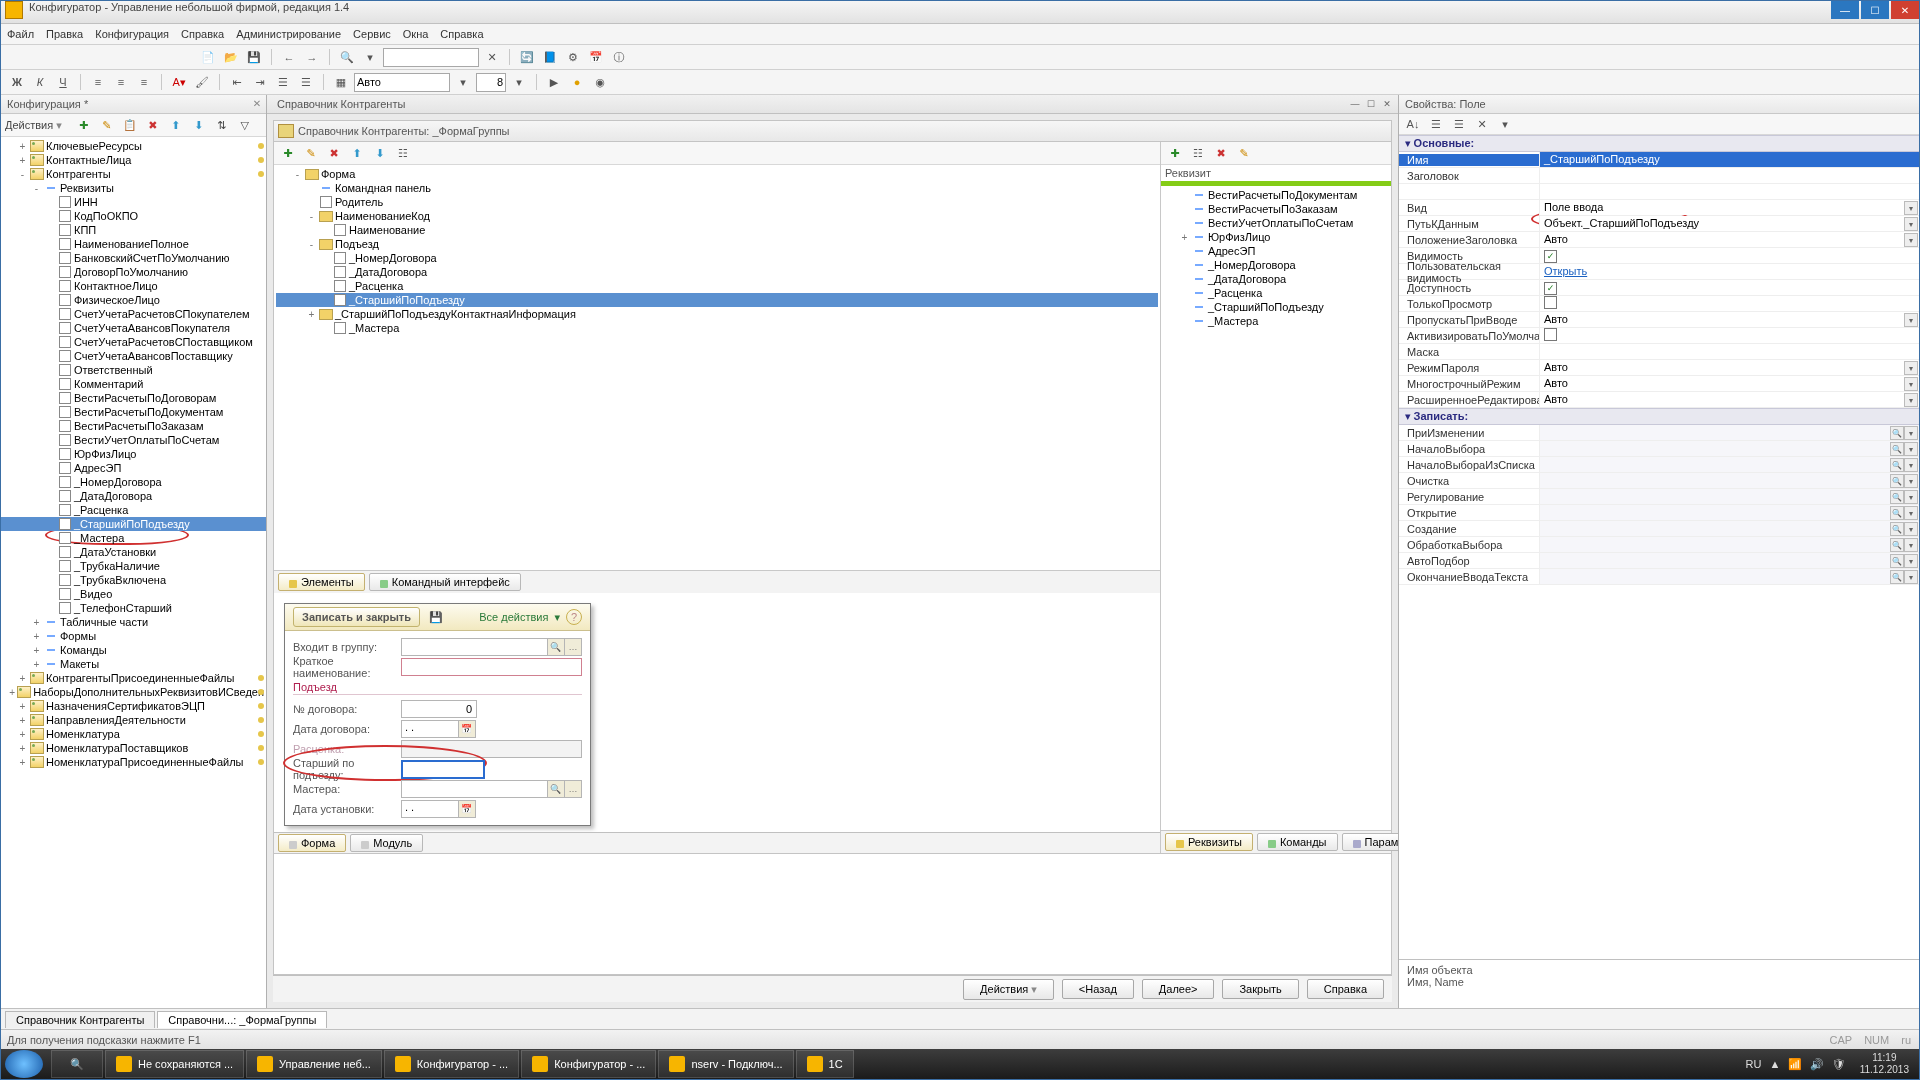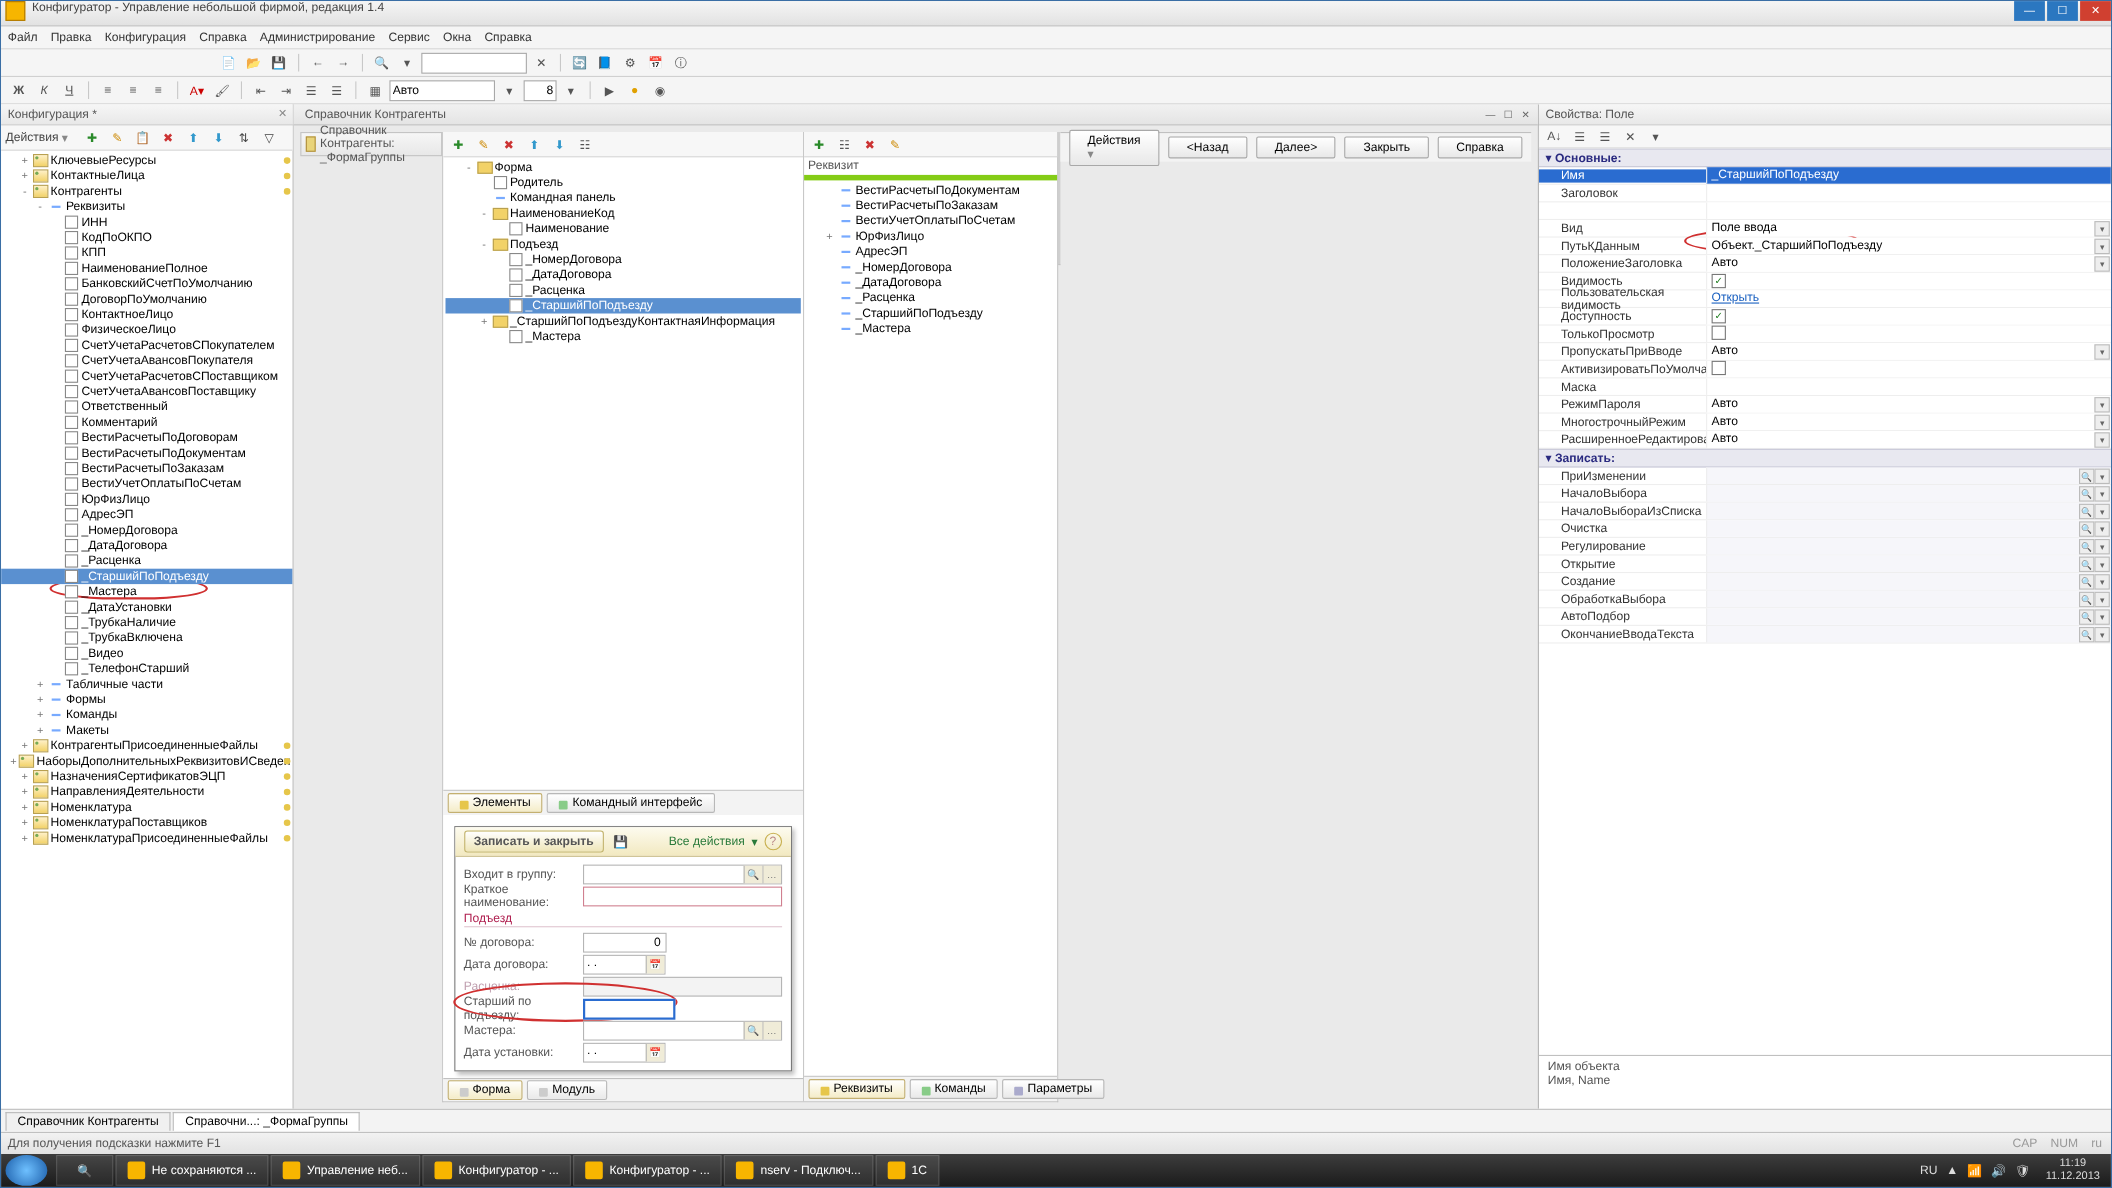--- a/index.html
+++ b/index.html
@@ -32,21 +32,21 @@
 .ico-ref{background:linear-gradient(#fff1c8,#f2d268);border:1px solid #b8a050;width:12px;height:10px}
 .ico-ref::before{content:"";width:3px;height:3px;background:#7a5;border-radius:50%;display:block;margin:1px}
 .ico-attr{width:10px;height:10px;border:1px solid #888;background:#fff}
 .ico-fold{width:12px;height:9px;background:#f2d268;border:1px solid #b8a050}
 .ico-line{width:8px;height:2px;background:#77aaff}
 .mark{position:absolute;right:2px;width:6px;height:6px;background:#e6c64a;border-radius:50%}
 .center-panel{flex:1;display:flex;flex-direction:column;background:#eaeaea;min-width:0}
 .mdi-header{height:18px;display:flex;align-items:center;padding:0 6px;background:linear-gradient(#f1f1f1,#e4e4e4);border-bottom:1px solid #c0c0c0;position:relative;color:#555}
 .mdi-header .mdicontrols{position:absolute;right:4px;display:flex;gap:2px}
 .mdi-header .mdicontrols div{width:14px;height:12px;font-size:9px;display:flex;align-items:center;justify-content:center;color:#666;cursor:pointer}
-.form-editor{flex:1;display:flex;flex-direction:row;padding:6px;min-height:0}
+.form-editor{flex:1;display:flex;flex-direction:column;padding:6px;min-height:0}
 .fe-head{height:20px;display:flex;align-items:center;padding:0 4px;background:linear-gradient(#f6f6f6,#e8e8e8);border:1px solid #c4c4c4;color:#555}
 .fe-head .ico-fe{width:14px;height:12px;margin-right:4px;background:#e9d47a;border:1px solid #b09040}
 .fe-body{flex:1;display:flex;border:1px solid #c4c4c4;border-top:none;background:#fff;min-height:0}
 .fe-left{flex:1;display:flex;flex-direction:column;border-right:1px solid #c8c8c8;min-width:0}
 .fe-right{width:230px;display:flex;flex-direction:column}
 .fe-tb{height:22px;display:flex;align-items:center;gap:3px;padding:0 4px;border-bottom:1px solid #d8d8d8;background:#f7f7f7}
 .fe-tree{flex:1;overflow:auto;padding:2px}
 .fe-tabs{height:22px;display:flex;align-items:center;border-top:1px solid #c8c8c8;background:#f3f3f3;padding:0 4px;gap:4px}
 .fe-tab{padding:2px 10px;border:1px solid #b8b8b8;background:linear-gradient(#fff,#e9e9e9);border-radius:2px;cursor:pointer;display:flex;align-items:flex-end;gap:4px}
 .fe-tab.active{background:linear-gradient(#fff,#f4ecc7);border-color:#c4b070}
@@ -67,21 +67,21 @@
 .prev-group{color:#b02050;border-bottom:1px solid #e0c5d0;margin:4px 0;padding-bottom:1px}
 .bottom-tabs{height:20px;border-top:1px solid #c0c0c0;display:flex;align-items:center;background:#f3f3f3;padding:0 4px;gap:4px}
 .wiz-bar{height:26px;border-top:1px solid #c0c0c0;display:flex;align-items:center;justify-content:flex-end;gap:8px;padding:0 8px;background:#f3f3f3}
 .wiz-btn{padding:3px 16px;border:1px solid #a8a8a8;background:linear-gradient(#fff,#e8e8e8);border-radius:2px;cursor:pointer}
 .right-panel{width:520px;display:flex;flex-direction:column;border-left:1px solid #b0b0b0;background:#fff}
 .prop-tb{height:20px;display:flex;align-items:center;gap:3px;padding:0 4px;border-bottom:1px solid #d8d8d8;background:#f7f7f7}
 .prop-body{flex:1;overflow:auto}
 .prop-cat{background:#e8e8f0;color:#2a2a80;font-weight:bold;padding:1px 6px;border-top:1px solid #c8c8d8;border-bottom:1px solid #c8c8d8}
 .prop-cat::before{content:"▾ ";font-weight:normal}
 .prop-row{display:flex;align-items:center;height:15px;border-bottom:1px solid #eee}
-.prop-row .pl{width:132px;padding-left:20px;color:#333}
+.prop-row .pl{width:132px;padding-left:8px;color:#333}
 .prop-row .pv{flex:1;border-left:1px solid #eee;padding:0 4px;height:15px;line-height:15px;background:#fff;position:relative}
 .prop-row.selp .pl{background:#2a6cd0;color:#fff}
 .prop-row.selp .pv{background:#2a6cd0;color:#fff}
 .prop-row .pv.link{color:#1a60c0;text-decoration:underline;cursor:pointer}
 .prop-row .pv .dd{position:absolute;right:1px;top:1px;width:12px;height:12px;background:#eee;border:1px solid #bbb;font-size:8px;display:flex;align-items:center;justify-content:center;color:#666}
 .chk{width:11px;height:11px;border:1px solid #777;background:#fff;display:inline-flex;align-items:center;justify-content:center;font-size:9px;color:#1a7a1a}
 .prop-foot{border-top:1px solid #c0c0c0;padding:4px 8px;color:#555;height:40px}
 .statusbar{height:19px;background:linear-gradient(#f2f2f2,#e2e2e2);border-top:1px solid #c0c0c0;display:flex;align-items:center;padding:0 6px;color:#555;position:relative}
 .statusbar .caps{position:absolute;right:8px;display:flex;gap:12px;color:#999}
 .window-tabs{height:20px;background:#f3f3f3;border-top:1px solid #c0c0c0;display:flex;align-items:center;padding:0 4px;gap:2px}
@@ -605,31 +605,31 @@
                     <span class="exp">-</span>
                     <span class="ico">
                       <span class="ico-fold"></span>
                     </span>
                     <span>Форма</span>
                   </div>
                   <div class="tree-row">
                     <span class="ind i2"></span>
                     <span class="exp"></span>
                     <span class="ico">
+                      <span class="ico-line"></span>
+                    </span>
+                    <span>Командная панель</span>
+                  </div>
+                  <div class="tree-row">
+                    <span class="ind i2"></span>
+                    <span class="exp"></span>
+                    <span class="ico">
                       <span class="ico-attr"></span>
                     </span>
                     <span>Родитель</span>
-                  </div>
-                  <div class="tree-row">
-                    <span class="ind i2"></span>
-                    <span class="exp"></span>
-                    <span class="ico">
-                      <span class="ico-line"></span>
-                    </span>
-                    <span>Командная панель</span>
                   </div>
                   <div class="tree-row">
                     <span class="ind i2"></span>
                     <span class="exp">-</span>
                     <span class="ico">
                       <span class="ico-fold"></span>
                     </span>
                     <span>НаименованиеКод</span>
                   </div>
                   <div class="tree-row">

